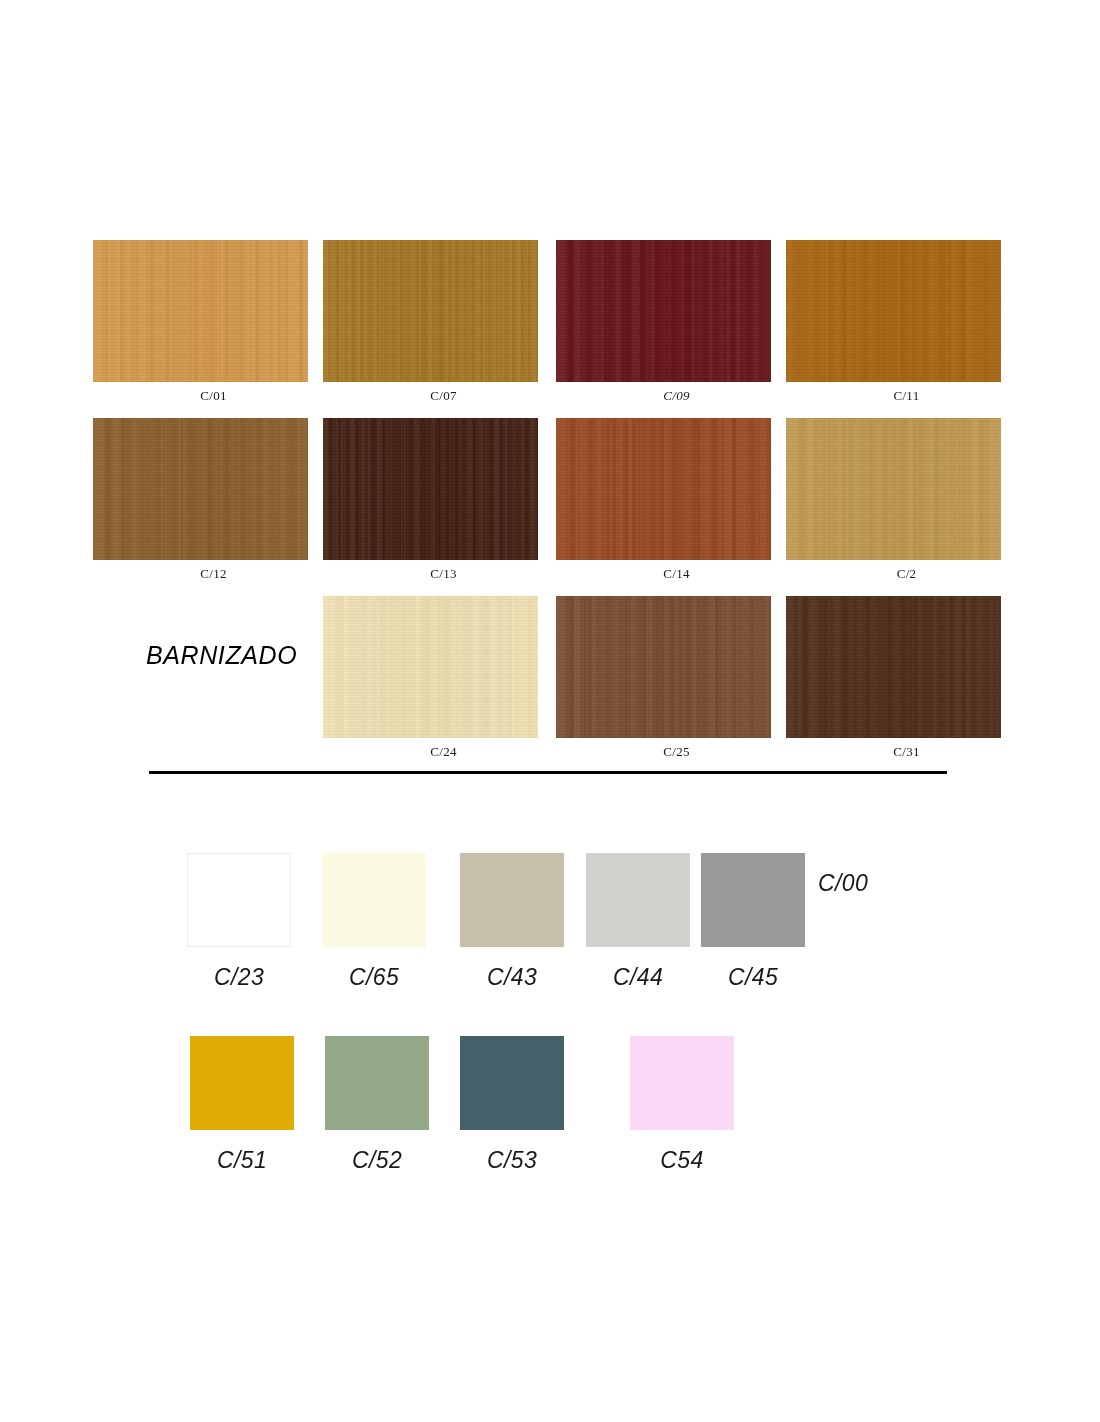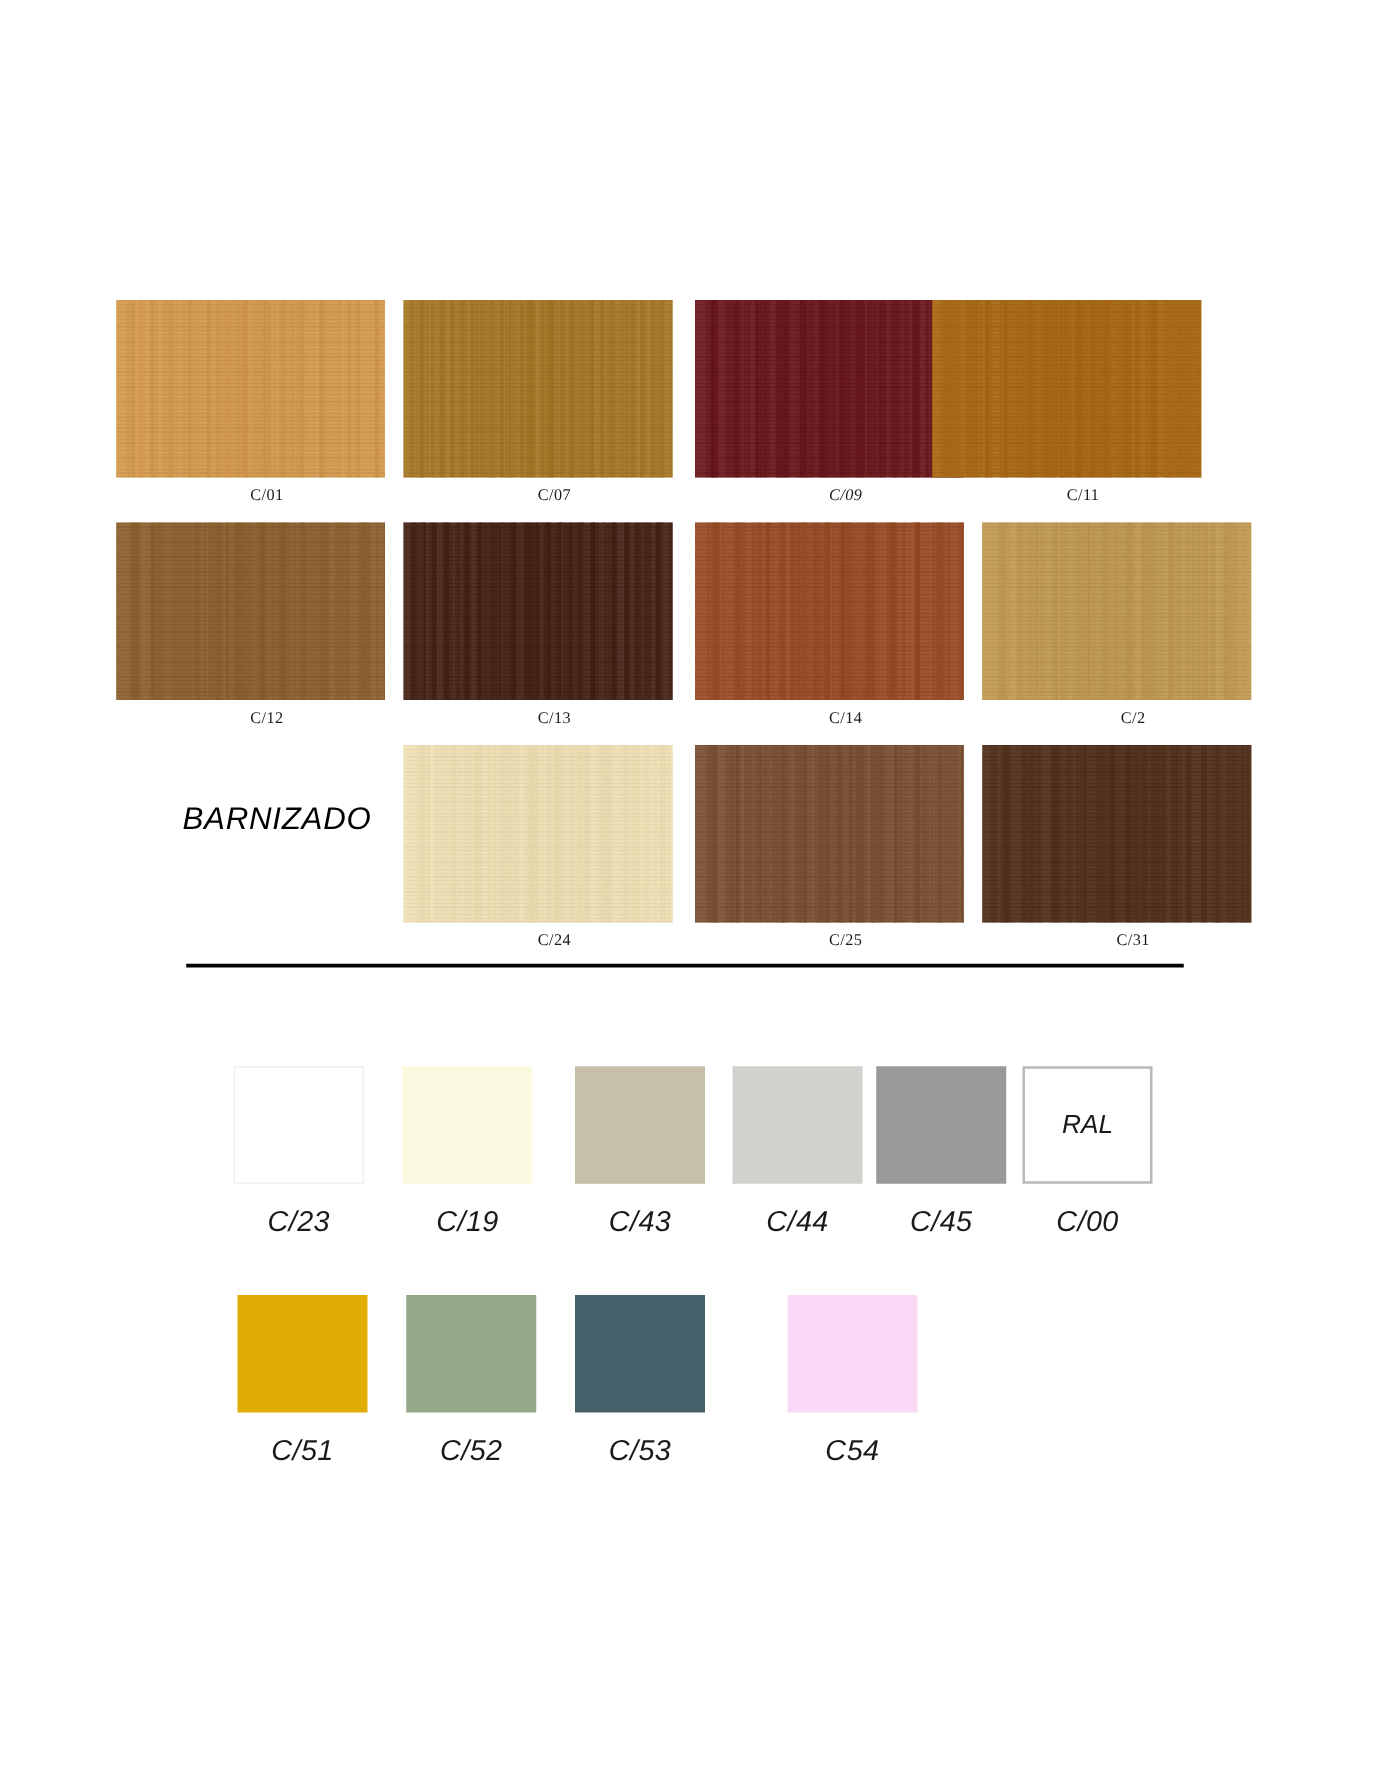--- a/index.html
+++ b/index.html
@@ -131,21 +131,21 @@
         <div class="wood-label">C/01</div>
       </div>
       <div class="wood-cell" style="left: 323px; top: 240px;">
         <div class="wood-chip" style="background: repeating-linear-gradient(90deg, rgba(0, 0, 0, 0) 0px, rgba(0, 0, 0, 0) 13px, rgba(154, 109, 30, 0.3) 13px, rgba(154, 109, 30, 0.3) 17px), repeating-linear-gradient(90deg, rgba(255, 255, 255, 0) 0px, rgba(255, 255, 255, 0) 20px, rgba(180, 135, 56, 0.22) 20px, rgba(180, 135, 56, 0.22) 22px), repeating-linear-gradient(90deg, rgba(0, 0, 0, 0) 0px, rgba(0, 0, 0, 0) 5px, rgba(147, 102, 23, 0.3) 5px, rgba(147, 102, 23, 0.3) 8px), repeating-linear-gradient(90deg, rgba(255, 255, 255, 0) 0px, rgba(255, 255, 255, 0) 12px, rgba(175, 130, 51, 0.22) 12px, rgba(175, 130, 51, 0.22) 14px), repeating-linear-gradient(90deg, rgba(0, 0, 0, 0) 0px, rgba(0, 0, 0, 0) 18px, rgba(156, 111, 32, 0.3) 18px, rgba(156, 111, 32, 0.3) 20px), repeating-linear-gradient(90deg, rgba(255, 255, 255, 0) 0px, rgba(255, 255, 255, 0) 25px, rgba(183, 138, 59, 0.22) 25px, rgba(183, 138, 59, 0.22) 27px), repeating-linear-gradient(90deg, rgba(0, 0, 0, 0) 0px, rgba(0, 0, 0, 0) 9px, rgba(159, 114, 35, 0.3) 9px, rgba(159, 114, 35, 0.3) 15px), repeating-linear-gradient(90deg, rgba(255, 255, 255, 0) 0px, rgba(255, 255, 255, 0) 16px, rgba(177, 132, 53, 0.22) 16px, rgba(177, 132, 53, 0.22) 18px), linear-gradient(90deg, rgba(178, 133, 54, 0.35) 0%, rgba(255, 255, 255, 0) 22%, rgba(156, 111, 32, 0.3) 55%, rgba(255, 255, 255, 0) 78%, rgba(176, 131, 52, 0.28) 100%), repeating-linear-gradient(0deg, rgba(0, 0, 0, 0.05) 0px, rgba(0, 0, 0, 0.05) 1px, rgba(255, 255, 255, 0.04) 1px, rgba(255, 255, 255, 0.04) 3px), linear-gradient(rgb(168, 123, 44), rgb(168, 123, 44));"></div>
         <div class="wood-label">C/07</div>
       </div>
       <div class="wood-cell" style="left: 556px; top: 240px;">
         <div class="wood-chip" style="background: repeating-linear-gradient(90deg, rgba(0, 0, 0, 0) 0px, rgba(0, 0, 0, 0) 12px, rgba(90, 11, 15, 0.3) 12px, rgba(90, 11, 15, 0.3) 18px), repeating-linear-gradient(90deg, rgba(255, 255, 255, 0) 0px, rgba(255, 255, 255, 0) 19px, rgba(121, 42, 46, 0.22) 19px, rgba(121, 42, 46, 0.22) 21px), repeating-linear-gradient(90deg, rgba(0, 0, 0, 0) 0px, rgba(0, 0, 0, 0) 14px, rgba(95, 16, 20, 0.3) 14px, rgba(95, 16, 20, 0.3) 19px), repeating-linear-gradient(90deg, rgba(255, 255, 255, 0) 0px, rgba(255, 255, 255, 0) 21px, rgba(118, 39, 43, 0.22) 21px, rgba(118, 39, 43, 0.22) 23px), repeating-linear-gradient(90deg, rgba(0, 0, 0, 0) 0px, rgba(0, 0, 0, 0) 9px, rgba(91, 12, 16, 0.3) 9px, rgba(91, 12, 16, 0.3) 15px), repeating-linear-gradient(90deg, rgba(255, 255, 255, 0) 0px, rgba(255, 255, 255, 0) 16px, rgba(123, 44, 48, 0.22) 16px, rgba(123, 44, 48, 0.22) 18px), repeating-linear-gradient(90deg, rgba(0, 0, 0, 0) 0px, rgba(0, 0, 0, 0) 14px, rgba(92, 13, 17, 0.3) 14px, rgba(92, 13, 17, 0.3) 17px), repeating-linear-gradient(90deg, rgba(255, 255, 255, 0) 0px, rgba(255, 255, 255, 0) 21px, rgba(116, 37, 41, 0.22) 21px, rgba(116, 37, 41, 0.22) 23px), linear-gradient(90deg, rgba(120, 41, 45, 0.35) 0%, rgba(255, 255, 255, 0) 22%, rgba(98, 19, 23, 0.3) 55%, rgba(255, 255, 255, 0) 78%, rgba(118, 39, 43, 0.28) 100%), repeating-linear-gradient(0deg, rgba(0, 0, 0, 0.05) 0px, rgba(0, 0, 0, 0.05) 1px, rgba(255, 255, 255, 0.04) 1px, rgba(255, 255, 255, 0.04) 3px), linear-gradient(rgb(110, 31, 35), rgb(110, 31, 35));"></div>
         <div class="wood-label italic">C/09</div>
       </div>
-      <div class="wood-cell" style="left: 746px; top: 240px;">
+      <div class="wood-cell" style="left: 786px; top: 240px;">
         <div class="wood-chip" style="background: repeating-linear-gradient(90deg, rgba(0, 0, 0, 0) 0px, rgba(0, 0, 0, 0) 12px, rgba(157, 94, 13, 0.3) 12px, rgba(157, 94, 13, 0.3) 15px), repeating-linear-gradient(90deg, rgba(255, 255, 255, 0) 0px, rgba(255, 255, 255, 0) 19px, rgba(178, 115, 34, 0.22) 19px, rgba(178, 115, 34, 0.22) 21px), repeating-linear-gradient(90deg, rgba(0, 0, 0, 0) 0px, rgba(0, 0, 0, 0) 10px, rgba(161, 98, 17, 0.3) 10px, rgba(161, 98, 17, 0.3) 16px), repeating-linear-gradient(90deg, rgba(255, 255, 255, 0) 0px, rgba(255, 255, 255, 0) 17px, rgba(178, 115, 34, 0.22) 17px, rgba(178, 115, 34, 0.22) 19px), repeating-linear-gradient(90deg, rgba(0, 0, 0, 0) 0px, rgba(0, 0, 0, 0) 15px, rgba(157, 94, 13, 0.3) 15px, rgba(157, 94, 13, 0.3) 20px), repeating-linear-gradient(90deg, rgba(255, 255, 255, 0) 0px, rgba(255, 255, 255, 0) 22px, rgba(180, 117, 36, 0.22) 22px, rgba(180, 117, 36, 0.22) 24px), repeating-linear-gradient(90deg, rgba(0, 0, 0, 0) 0px, rgba(0, 0, 0, 0) 6px, rgba(156, 93, 12, 0.3) 6px, rgba(156, 93, 12, 0.3) 12px), repeating-linear-gradient(90deg, rgba(255, 255, 255, 0) 0px, rgba(255, 255, 255, 0) 13px, rgba(182, 119, 38, 0.22) 13px, rgba(182, 119, 38, 0.22) 15px), linear-gradient(90deg, rgba(179, 116, 35, 0.35) 0%, rgba(255, 255, 255, 0) 22%, rgba(157, 94, 13, 0.3) 55%, rgba(255, 255, 255, 0) 78%, rgba(177, 114, 33, 0.28) 100%), repeating-linear-gradient(0deg, rgba(0, 0, 0, 0.05) 0px, rgba(0, 0, 0, 0.05) 1px, rgba(255, 255, 255, 0.04) 1px, rgba(255, 255, 255, 0.04) 3px), linear-gradient(rgb(169, 106, 25), rgb(169, 106, 25));"></div>
         <div class="wood-label">C/11</div>
       </div>
       <div class="wood-cell" style="left: 93px; top: 418px;">
         <div class="wood-chip" style="background: repeating-linear-gradient(90deg, rgba(0, 0, 0, 0) 0px, rgba(0, 0, 0, 0) 14px, rgba(130, 88, 40, 0.3) 14px, rgba(130, 88, 40, 0.3) 20px), repeating-linear-gradient(90deg, rgba(255, 255, 255, 0) 0px, rgba(255, 255, 255, 0) 21px, rgba(153, 111, 63, 0.22) 21px, rgba(153, 111, 63, 0.22) 23px), repeating-linear-gradient(90deg, rgba(0, 0, 0, 0) 0px, rgba(0, 0, 0, 0) 11px, rgba(123, 81, 33, 0.3) 11px, rgba(123, 81, 33, 0.3) 17px), repeating-linear-gradient(90deg, rgba(255, 255, 255, 0) 0px, rgba(255, 255, 255, 0) 18px, rgba(153, 111, 63, 0.22) 18px, rgba(153, 111, 63, 0.22) 20px), repeating-linear-gradient(90deg, rgba(0, 0, 0, 0) 0px, rgba(0, 0, 0, 0) 16px, rgba(128, 86, 38, 0.3) 16px, rgba(128, 86, 38, 0.3) 18px), repeating-linear-gradient(90deg, rgba(255, 255, 255, 0) 0px, rgba(255, 255, 255, 0) 23px, rgba(153, 111, 63, 0.22) 23px, rgba(153, 111, 63, 0.22) 25px), repeating-linear-gradient(90deg, rgba(0, 0, 0, 0) 0px, rgba(0, 0, 0, 0) 13px, rgba(129, 87, 39, 0.3) 13px, rgba(129, 87, 39, 0.3) 15px), repeating-linear-gradient(90deg, rgba(255, 255, 255, 0) 0px, rgba(255, 255, 255, 0) 20px, rgba(148, 106, 58, 0.22) 20px, rgba(148, 106, 58, 0.22) 22px), linear-gradient(90deg, rgba(151, 109, 61, 0.35) 0%, rgba(255, 255, 255, 0) 22%, rgba(129, 87, 39, 0.3) 55%, rgba(255, 255, 255, 0) 78%, rgba(149, 107, 59, 0.28) 100%), repeating-linear-gradient(0deg, rgba(0, 0, 0, 0.05) 0px, rgba(0, 0, 0, 0.05) 1px, rgba(255, 255, 255, 0.04) 1px, rgba(255, 255, 255, 0.04) 3px), linear-gradient(rgb(141, 99, 51), rgb(141, 99, 51));"></div>
         <div class="wood-label">C/12</div>
       </div>
       <div class="wood-cell" style="left: 323px; top: 418px;">
         <div class="wood-chip" style="background: repeating-linear-gradient(90deg, rgba(0, 0, 0, 0) 0px, rgba(0, 0, 0, 0) 14px, rgba(57, 25, 12, 0.3) 14px, rgba(57, 25, 12, 0.3) 17px), repeating-linear-gradient(90deg, rgba(255, 255, 255, 0) 0px, rgba(255, 255, 255, 0) 21px, rgba(84, 52, 39, 0.22) 21px, rgba(84, 52, 39, 0.22) 23px), repeating-linear-gradient(90deg, rgba(0, 0, 0, 0) 0px, rgba(0, 0, 0, 0) 7px, rgba(62, 30, 17, 0.3) 7px, rgba(62, 30, 17, 0.3) 9px), repeating-linear-gradient(90deg, rgba(255, 255, 255, 0) 0px, rgba(255, 255, 255, 0) 14px, rgba(87, 55, 42, 0.22) 14px, rgba(87, 55, 42, 0.22) 16px), repeating-linear-gradient(90deg, rgba(0, 0, 0, 0) 0px, rgba(0, 0, 0, 0) 7px, rgba(54, 22, 9, 0.3) 7px, rgba(54, 22, 9, 0.3) 13px), repeating-linear-gradient(90deg, rgba(255, 255, 255, 0) 0px, rgba(255, 255, 255, 0) 14px, rgba(84, 52, 39, 0.22) 14px, rgba(84, 52, 39, 0.22) 16px), repeating-linear-gradient(90deg, rgba(0, 0, 0, 0) 0px, rgba(0, 0, 0, 0) 5px, rgba(53, 21, 8, 0.3) 5px, rgba(53, 21, 8, 0.3) 9px), repeating-linear-gradient(90deg, rgba(255, 255, 255, 0) 0px, rgba(255, 255, 255, 0) 12px, rgba(88, 56, 43, 0.22) 12px, rgba(88, 56, 43, 0.22) 14px), linear-gradient(90deg, rgba(84, 52, 39, 0.35) 0%, rgba(255, 255, 255, 0) 22%, rgba(62, 30, 17, 0.3) 55%, rgba(255, 255, 255, 0) 78%, rgba(82, 50, 37, 0.28) 100%), repeating-linear-gradient(0deg, rgba(0, 0, 0, 0.05) 0px, rgba(0, 0, 0, 0.05) 1px, rgba(255, 255, 255, 0.04) 1px, rgba(255, 255, 255, 0.04) 3px), linear-gradient(rgb(74, 42, 29), rgb(74, 42, 29));"></div>
         <div class="wood-label">C/13</div>
@@ -177,38 +177,35 @@
   <div class="divider"></div>
 
 
   <div id="paint-area">
       <div class="paint-cell" style="left: 187px; top: 853px;">
         <div class="paint-chip hairline" style="background: rgb(255, 255, 255);"></div>
         <div class="paint-label">C/23</div>
       </div>
       <div class="paint-cell" style="left: 322px; top: 853px;">
         <div class="paint-chip" style="background: rgb(251, 250, 224);"></div>
-        <div class="paint-label">C/19</div>
+        <div class="paint-label">C/65</div>
       </div>
       <div class="paint-cell" style="left: 460px; top: 853px;">
         <div class="paint-chip" style="background: rgb(200, 191, 171);"></div>
         <div class="paint-label">C/43</div>
       </div>
       <div class="paint-cell" style="left: 586px; top: 853px;">
         <div class="paint-chip" style="background: rgb(211, 209, 206);"></div>
         <div class="paint-label">C/44</div>
       </div>
       <div class="paint-cell" style="left: 701px; top: 853px;">
         <div class="paint-chip" style="background: rgb(151, 153, 155);"></div>
         <div class="paint-label">C/45</div>
       </div>
       <div class="paint-cell" style="left: 818px; top: 853px;">
-        <div class="paint-chip bordered" style="background: rgb(255, 255, 255);">
-          <div class="ral-text">RAL</div>
-        </div>
         <div class="paint-label">C/00</div>
       </div>
       <div class="paint-cell" style="left: 190px; top: 1036px;">
         <div class="paint-chip" style="background: rgb(224, 173, 6);"></div>
         <div class="paint-label">C/51</div>
       </div>
       <div class="paint-cell" style="left: 325px; top: 1036px;">
         <div class="paint-chip" style="background: rgb(147, 168, 136);"></div>
         <div class="paint-label">C/52</div>
       </div>

